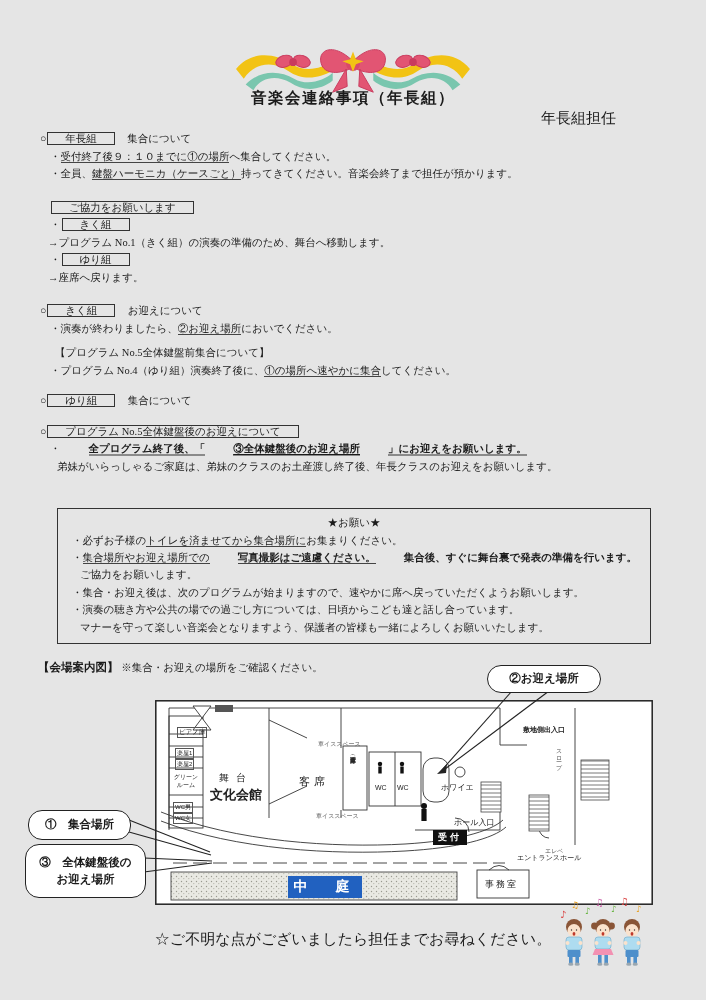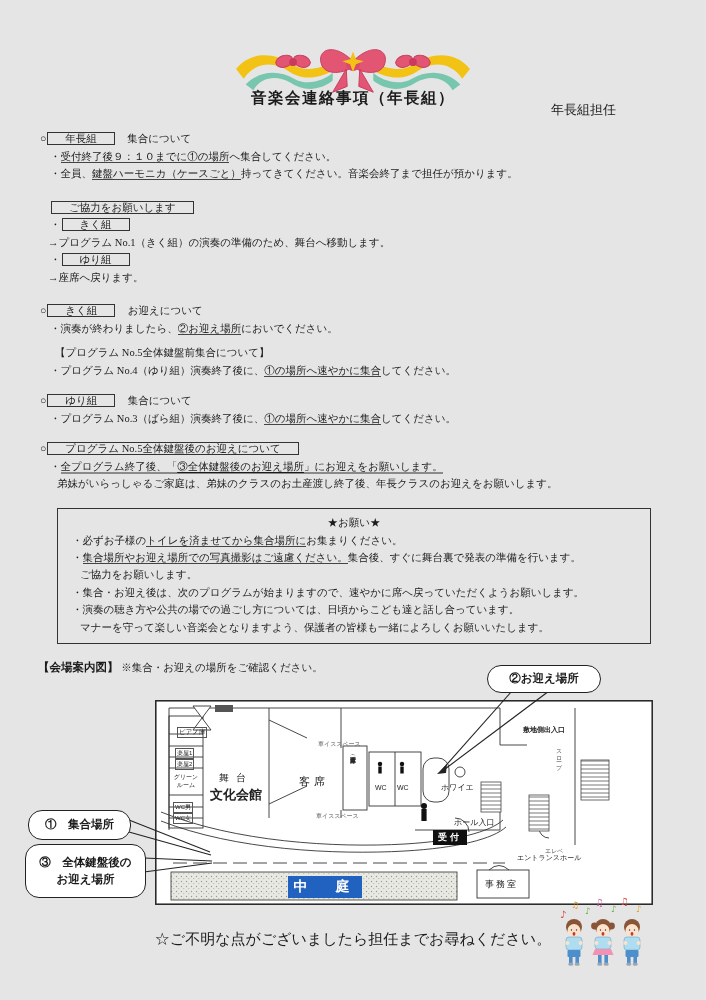--- a/index.html
+++ b/index.html
@@ -2,31 +2,31 @@
 <html><head>
 <meta charset="utf-8">
 <style>
   html,body{margin:0;padding:0;background:#888;}
   .page{position:relative;width:706px;height:1000px;margin:0 auto;background:#e5e5e5;
         font-family:"Liberation Serif","DejaVu Serif",serif;color:#1b1b1b;overflow:hidden;}
   
   .ribbon-wrap{position:absolute;top:40px;left:0;width:706px;text-align:center;}
   .doc-title{position:absolute;top:88px;left:0;width:706px;text-align:center;
              font-size:15.5px;font-weight:bold;letter-spacing:1.5px;}
-  .doc-author{position:absolute;top:101px;right:90px;font-size:13px;}
+  .doc-author{position:absolute;top:109px;right:90px;font-size:15px;}
   
   .body-text{position:absolute;top:130px;left:40px;width:630px;font-size:10.5px;}
   .tl{line-height:17.5px;white-space:nowrap;}
   .ml0{margin-left:0;} .ml8{margin-left:8px;} .ml10{margin-left:10px;}
   .ml15{margin-left:15px;} .ml17{margin-left:17px;}
   .gap-sm{height:7px;} .gap-md{height:13px;} .gap-lg{height:16px;}
   .u{border-bottom:1px solid #444;}
   .u2{border-bottom:2px solid #8a8a8a;}
   .udeco{text-decoration:underline;text-underline-offset:2px;}
-  .b{font-weight:normal;}
+  .b{font-weight:bold;margin-left:28px;}
   .bx{border:1px solid #333;padding:0 17px;margin:0 2px 0 1px;}
   
   .notice{position:absolute;top:508px;left:57px;width:594px;height:136px;
           border:1.4px solid #333;font-size:10.5px;box-sizing:border-box;padding:5px 12px 0 12px;}
   .notice-title{text-align:center;line-height:17.5px;}
   .notice .tl{line-height:17.4px;}
   .nml0{margin-left:2px;} .nml10{margin-left:10px;}
   
   .figure{position:absolute;top:655px;left:0;width:706px;height:255px;}
   .fig-head{position:absolute;top:5px;left:38px;font-size:10.5px;white-space:nowrap;text-align:center;}
@@ -95,21 +95,20 @@
       <div class="tl ml10"><span class="">・</span><span class="bx">ゆり組</span></div>
       <div class="tl ml8"><span class="">→座席へ戻ります。</span></div>
       <div class="gap-lg"></div>
       <div class="tl ml0"><span class="">○</span><span class="bx">きく組</span><span class="">　お迎えについて</span></div>
       <div class="tl ml10"><span class="">・演奏が終わりましたら、</span><span class="u">②お迎え場所</span><span class="">においでください。</span></div>
       <div class="gap-sm"></div>
       <div class="tl ml15"><span class="">【プログラム No.5全体鍵盤前集合について】</span></div>
       <div class="tl ml10"><span class="">・プログラム No.4（ゆり組）演奏終了後に、</span><span class="u">①の場所へ速やかに集合</span><span class="">してください。</span></div>
       <div class="gap-md"></div>
       <div class="tl ml0"><span class="">○</span><span class="bx">ゆり組</span><span class="">　集合について</span></div>
-      <div class="tl ml10"><span class="">・プログラム No.3（ばら組）演奏終了後に、</span><span class="u">①の場所へ速やかに集合</span><span class="">してください。</span></div>
       <div class="gap-md"></div>
       <div class="tl ml0"><span class="">○</span><span class="bx">プログラム No.5全体鍵盤後のお迎えについて</span></div>
       <div class="tl ml10"><span class="">・</span><span class="u2 b">全プログラム終了後、「</span><span class="u2 udeco b">③全体鍵盤後のお迎え場所</span><span class="u2 b">」にお迎えをお願いします。</span></div>
       <div class="tl ml17"><span class="">弟妹がいらっしゃるご家庭は、弟妹のクラスのお土産渡し終了後、年長クラスのお迎えをお願いします。</span></div>
     </div>
 
   <div class="notice">
     <div class="notice-title">★お願い★</div>
     <div id="notice-lines">
         <div class="tl nml0"><span class="">・必ずお子様の</span><span class="u">トイレを済ませてから集合場所に</span><span class="">お集まりください。</span></div>

